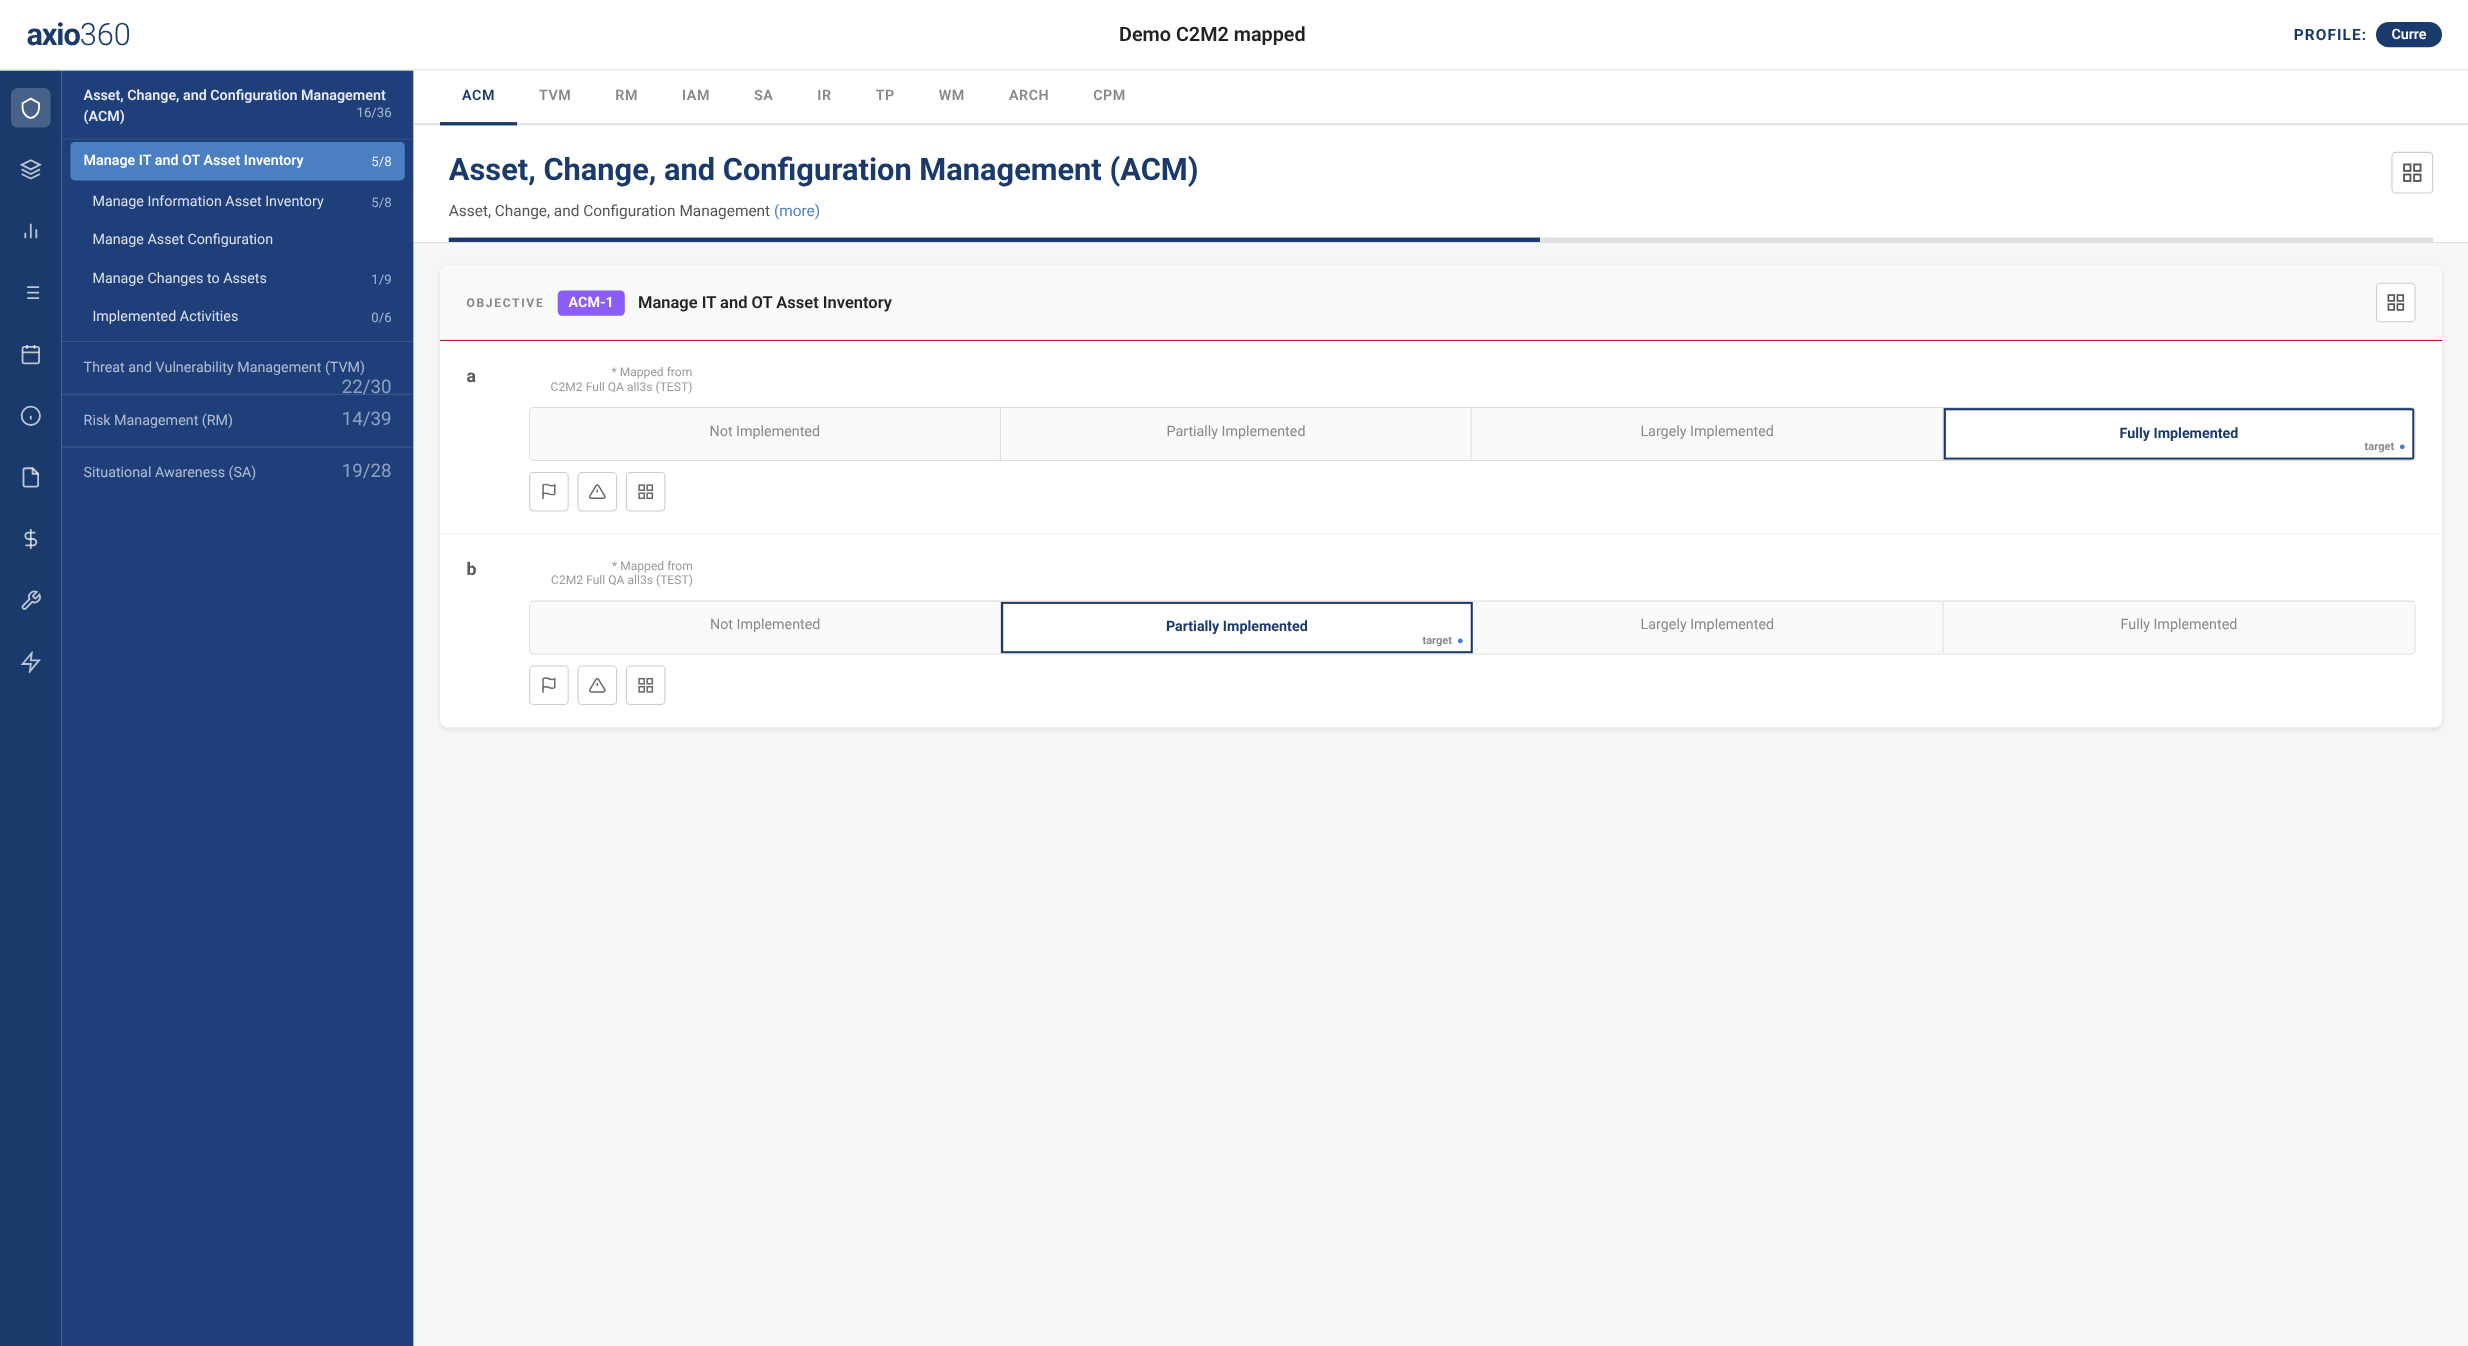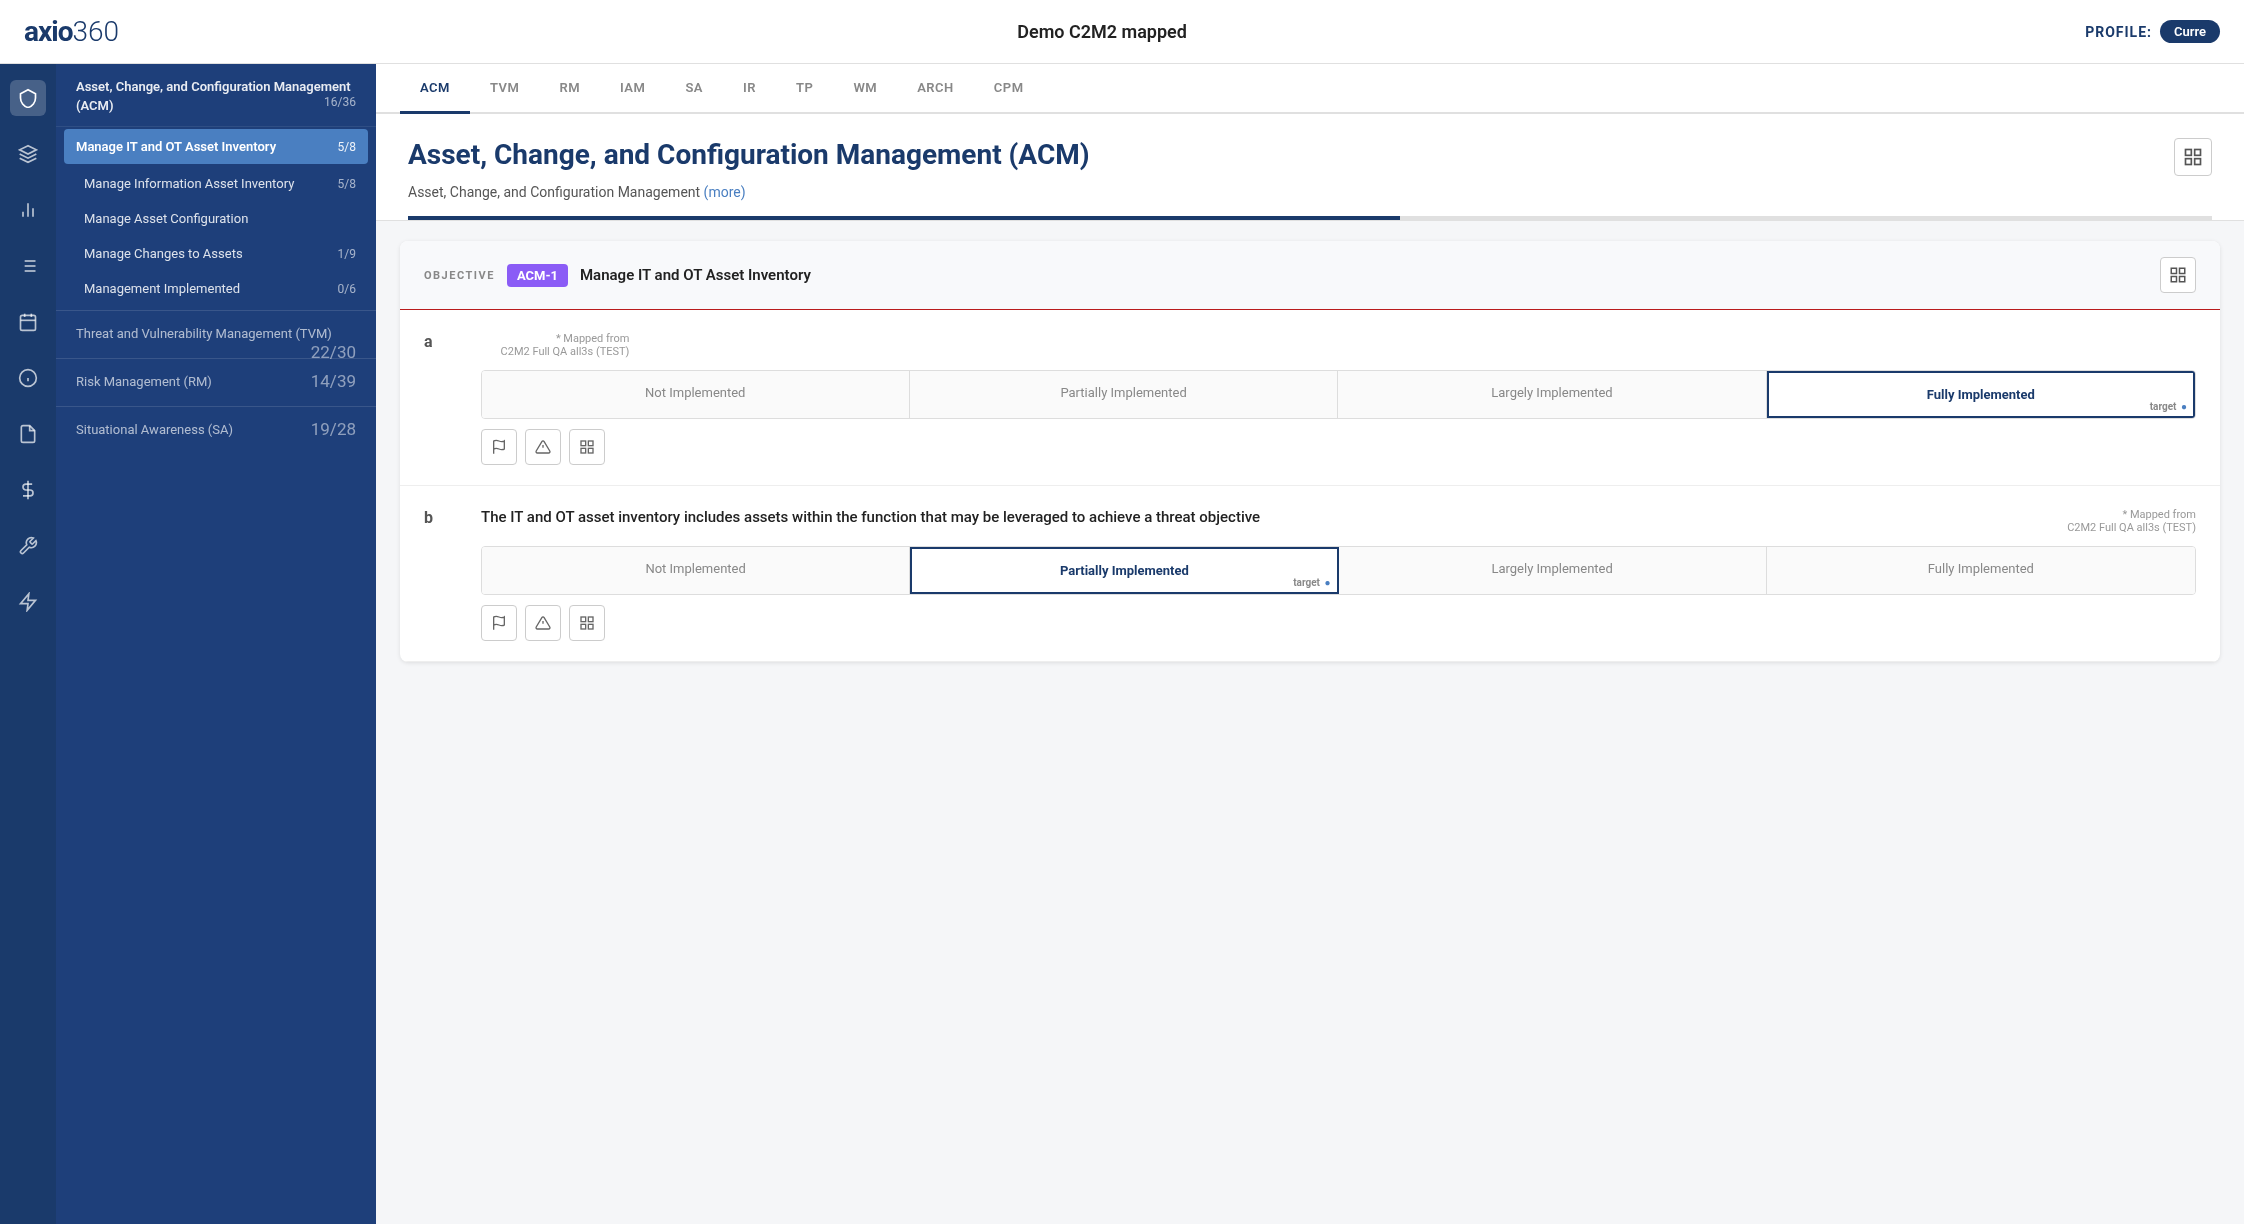--- a/index.html
+++ b/index.html
@@ -227,21 +227,21 @@
     </div>
     <div class="nav-sub-item">
       <span class="nav-sub-title">Manage Asset Configuration</span>
       <span class="nav-sub-count"></span>
     </div>
     <div class="nav-sub-item">
       <span class="nav-sub-title">Manage Changes to Assets</span>
       <span class="nav-sub-count">1/9</span>
     </div>
     <div class="nav-sub-item">
-      <span class="nav-sub-title">Management Implemented</span>
+      <span class="nav-sub-title">Implemented Activities</span>
       <span class="nav-sub-count">0/6</span>
     </div>
 
     <div class="nav-other-section">
       <span class="nav-other-title">Threat and Vulnerability Management (TVM)</span>
       <span class="nav-other-count">22/30</span>
     </div>
     <div class="nav-other-section">
       <span class="nav-other-title">Risk Management (RM)</span>
       <span class="nav-other-count">14/39</span>
@@ -355,21 +355,20 @@
             </div>
           </div>
         </div>
       </div>
 
       <div class="practice-item">
         <div style="display:flex; align-items:flex-start;">
           <span class="practice-letter">b</span>
           <div class="practice-content" style="flex:1;">
             <div style="display:flex; justify-content:space-between; align-items:flex-start;">
-              <p class="practice-description">The IT and OT asset inventory includes assets within the function that may be leveraged to achieve a threat objective</p>
               <div class="practice-mapped">
                 <span>* Mapped from</span>
                 <span>C2M2 Full QA all3s (TEST)</span>
               </div>
             </div>
             <div class="impl-grid">
               <div class="impl-cell">
                 <span>Not Implemented</span>
               </div>
               <div class="impl-cell selected-partial">

